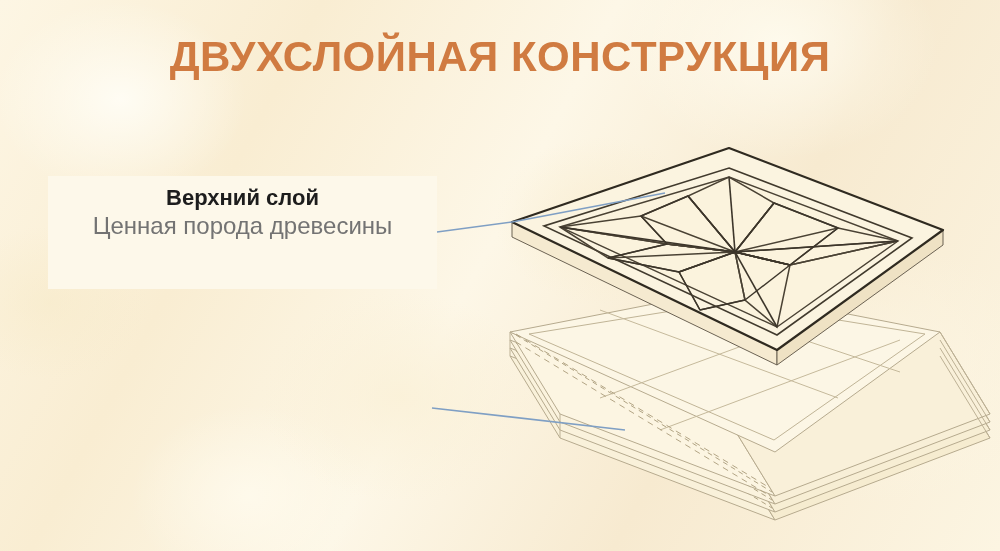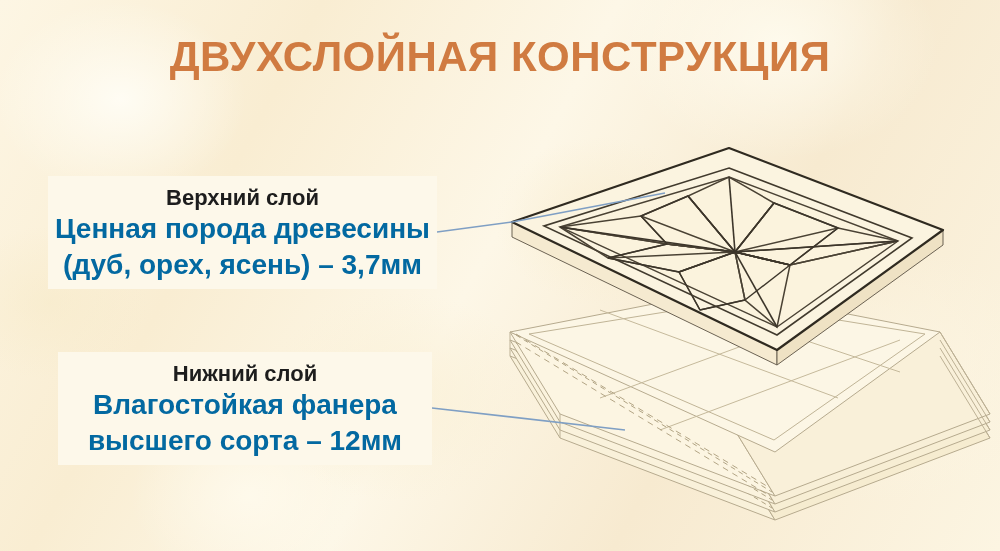--- a/index.html
+++ b/index.html
@@ -50,25 +50,24 @@
     padding: 0;
   }
   .callout .ttl {
     font-size: 22px;
     font-weight: bold;
     line-height: 1.18;
     margin: 0;
     color: #1d1d1d;
   }
   .callout .ln {
-    font-size: 28px;
+    font-size: 24px;
     line-height: 1.28;
     margin: 0;
-    color: #0369a1;
-    font-weight: bold;
+    color: #737373;
   }
   #callout-top {
     left: 48px;
     top: 176px;
     width: 389px;
     height: 113px;
     padding-top: 9px;
     box-sizing: border-box;
   }
   #callout-bottom {
@@ -211,22 +210,16 @@
     <line x1="512" y1="222" x2="665" y2="193" stroke="#7f9fc4" stroke-width="1.6"></line>
 
     <line x1="432" y1="408" x2="625" y2="430" stroke="#7f9fc4" stroke-width="1.6"></line>
   </svg>
 
   <div id="title">ДВУХСЛОЙНАЯ КОНСТРУКЦИЯ</div>
 
   <div class="callout" id="callout-top">
     <p class="ttl">Верхний слой</p>
     <p class="ln">Ценная порода древесины</p>
-    <p class="ln">(дуб, орех, ясень) – 3,7мм</p>
   </div>
 
-  <div class="callout" id="callout-bottom">
-    <p class="ttl">Нижний слой</p>
-    <p class="ln">Влагостойкая фанера</p>
-    <p class="ln">высшего сорта – 12мм</p>
-  </div>
 
 </div>
 
 </body></html>

